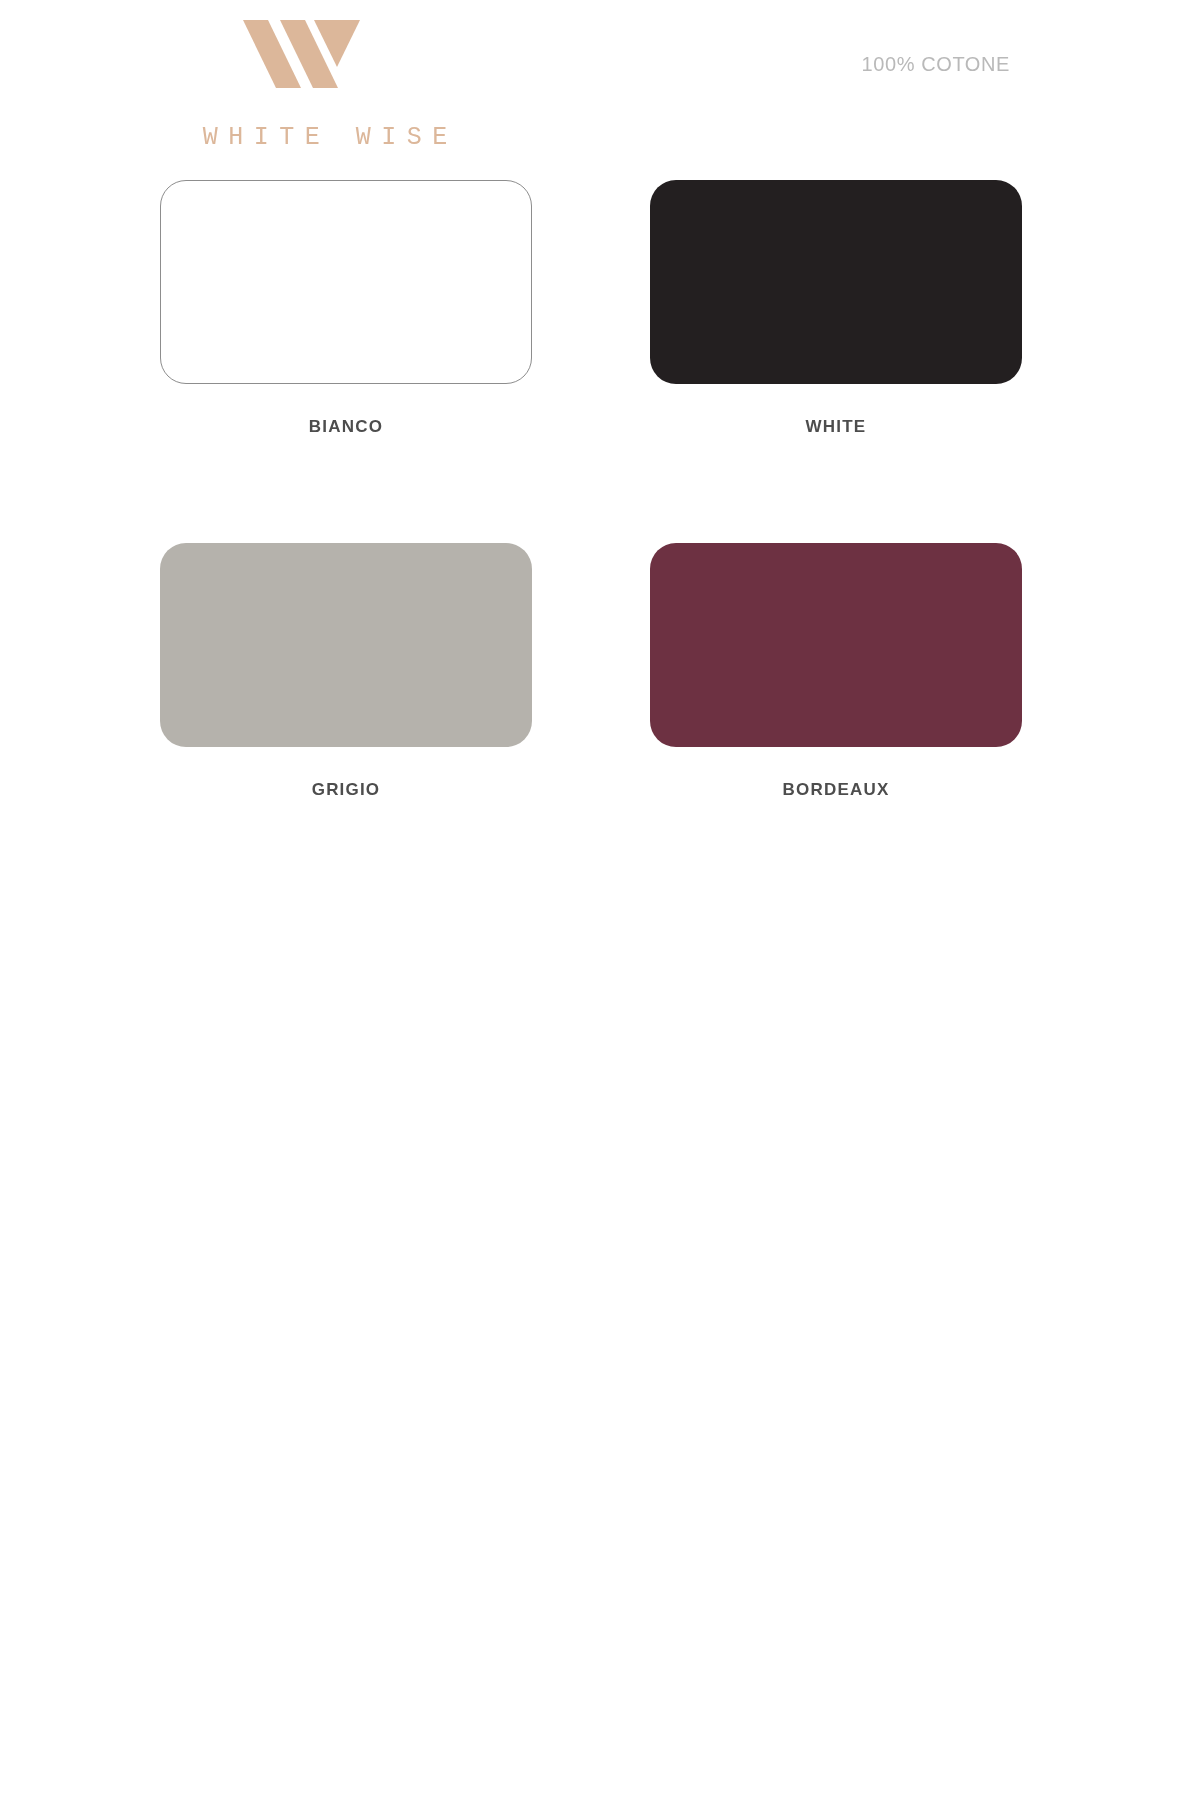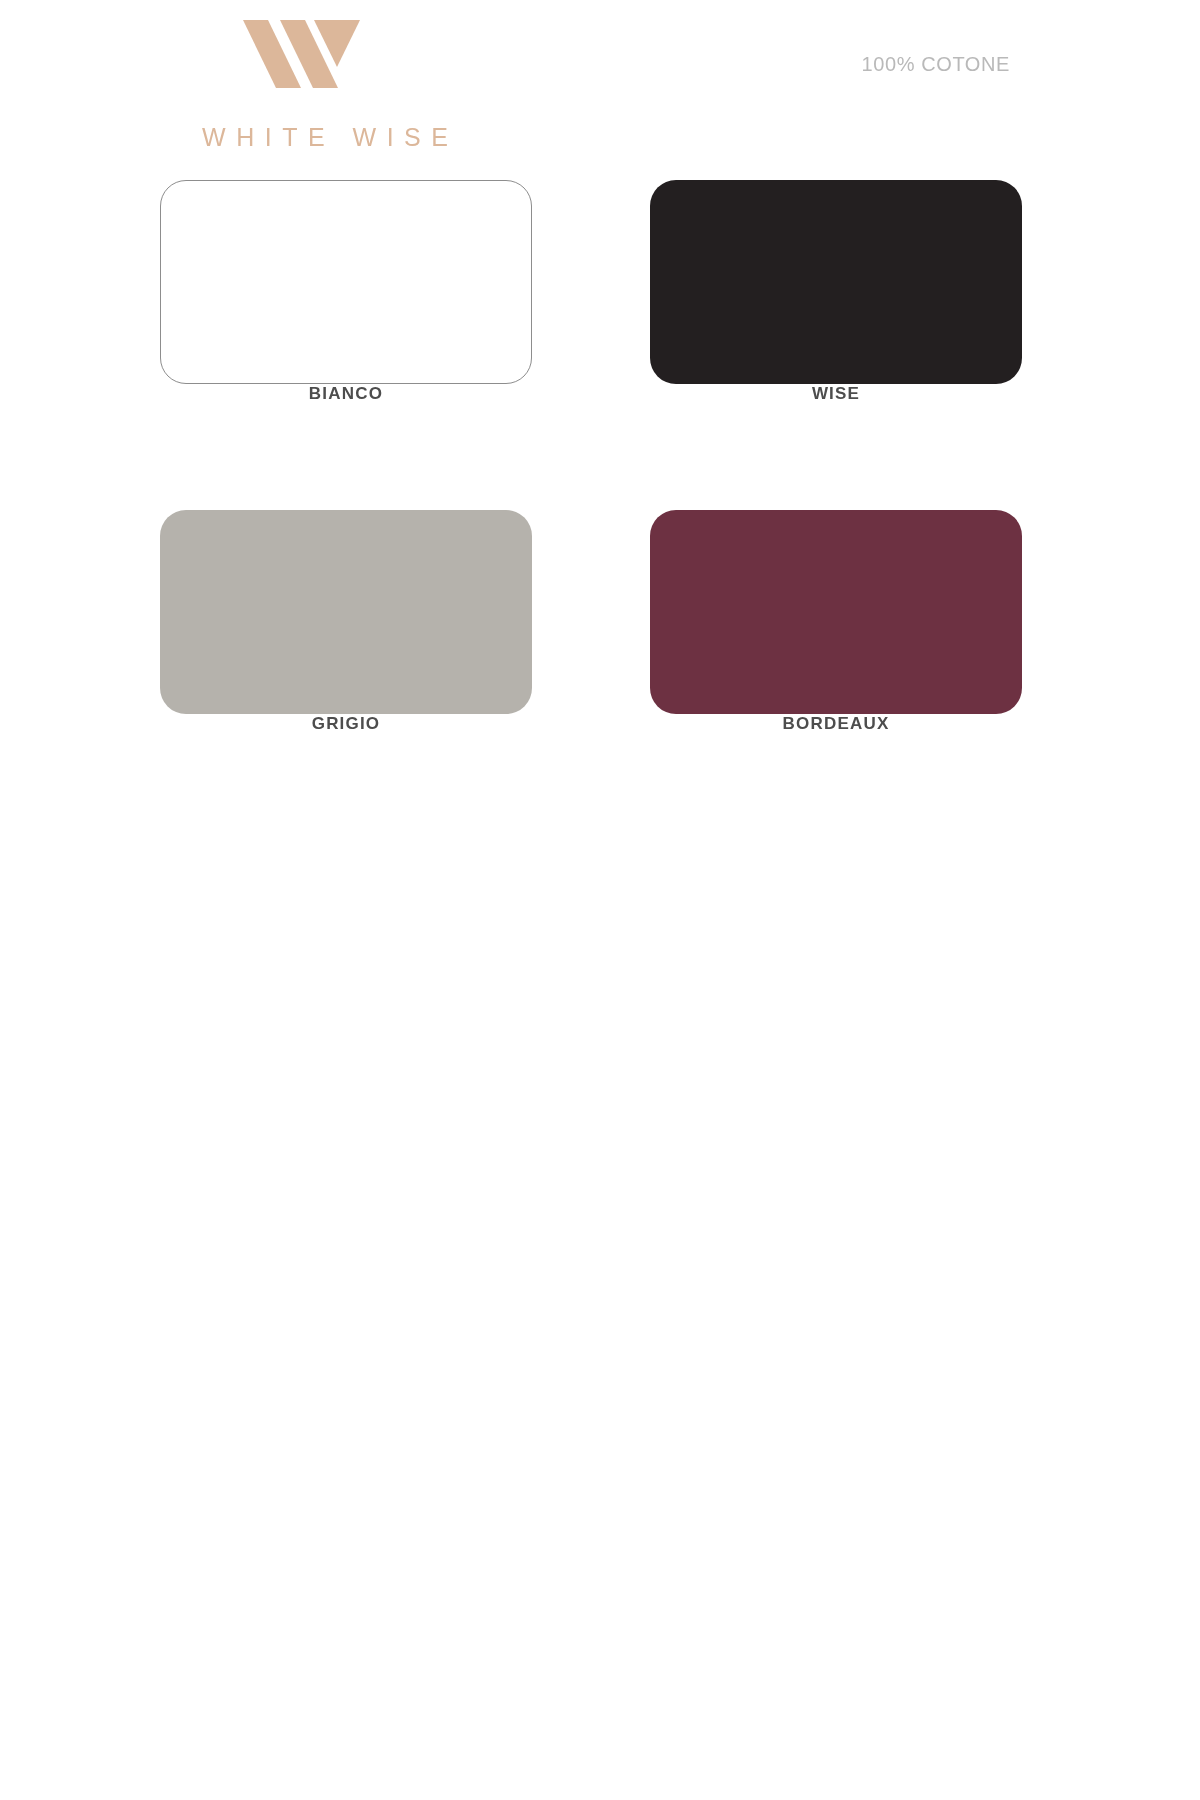--- a/index.html
+++ b/index.html
@@ -46,21 +46,21 @@
     width: 125px;
     height: 68px;
   }
 
   .brand-wordmark {
     position: absolute;
     left: 0;
     top: 115px;
     width: 330px;
     text-align: center;
-    font-family: Liberation Sans, sans-serif;
+    font-family: Liberation Mono, monospace;
     font-size: 25px;
     letter-spacing: 10.5px;
     text-indent: 10.5px;
     color: #dcb79a;
     white-space: nowrap;
     font-weight: 400;
   }
 
   .header-meta {
     position: absolute;
@@ -111,20 +111,21 @@
     height: 204px;
     border-radius: 26px;
     box-sizing: border-box;
   }
 
   .swatch-chip.outlined {
     border: 1px solid #8d8d8d;
   }
 
   .swatch-label {
+    margin-top: 33px;
     font-size: 17px;
     font-weight: 700;
     letter-spacing: 1.2px;
     color: #4d4d4d;
     text-align: center;
     white-space: nowrap;
   }
 </style>
 </head>
 <body style="background: rgb(255, 255, 255);">
@@ -154,21 +155,21 @@
 
     <div class="swatch-row">
 
       <div class="swatch-cell">
         <div class="swatch-chip outlined" style="background-color: rgb(255, 255, 255); border: 1px solid rgb(141, 141, 141);"></div>
         <div class="swatch-label" style="color: rgb(77, 77, 77);">BIANCO</div>
       </div>
 
       <div class="swatch-cell">
         <div class="swatch-chip" style="background-color: rgb(35, 31, 32);"></div>
-        <div class="swatch-label" style="color: rgb(77, 77, 77);">WISE</div>
+        <div class="swatch-label" style="color: rgb(77, 77, 77);">WHITE</div>
       </div>
 
     </div>
 
     <div class="swatch-row">
 
       <div class="swatch-cell">
         <div class="swatch-chip" style="background-color: rgb(181, 178, 172);"></div>
         <div class="swatch-label" style="color: rgb(77, 77, 77);">GRIGIO</div>
       </div>

